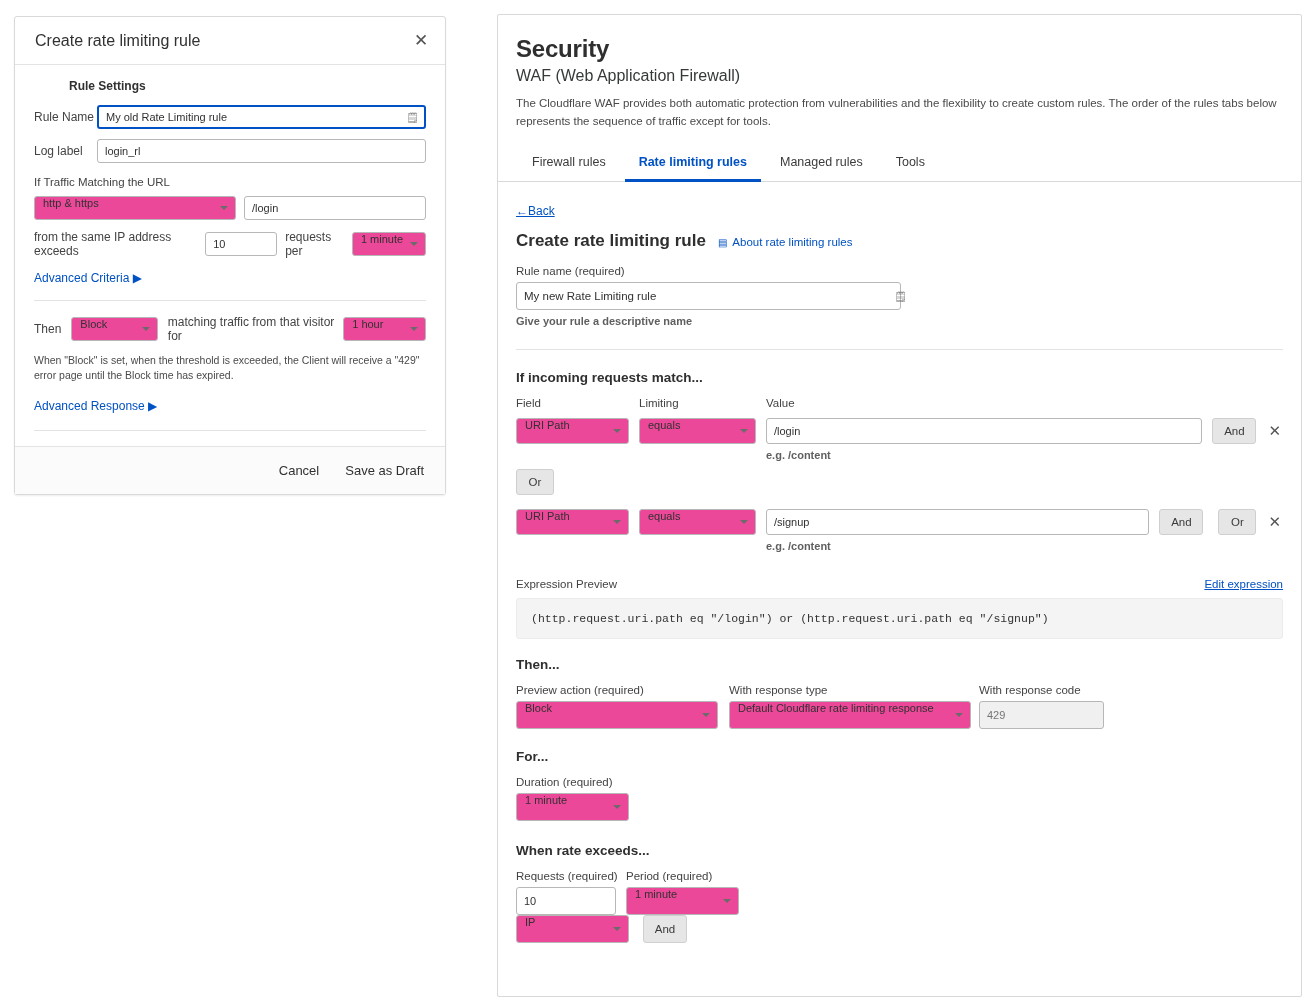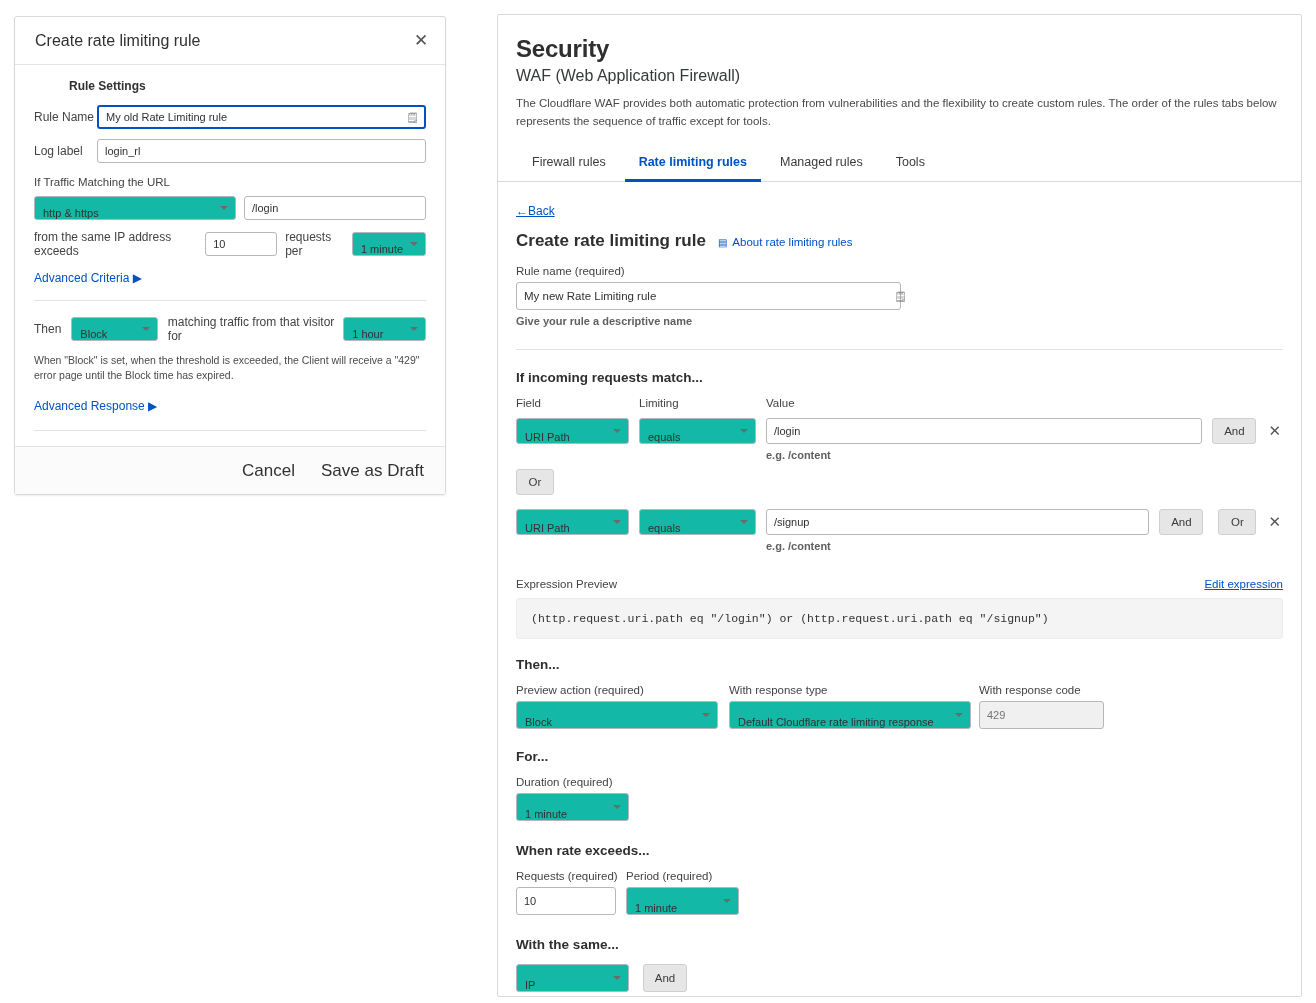--- a/index.html
+++ b/index.html
@@ -51,25 +51,25 @@
   .inp.focused { border: 2px solid #0051c3; }
   .inp-wrap { position: relative; display: inline-block; }
   .inp-icon {
     position: absolute; right: 7px; top: 50%; transform: translateY(-50%);
     font-size: 10px; color: #6b6b6b;
   }
   .sel {
     position: relative;
     border: 1px solid #b7b7b7;
     border-radius: 3px;
-    background: #14b8a6;
+    background: #ec4899;
     height: 24px;
     font-size: 11px;
     color: #313131;
-    display: flex; align-items: flex-end;
+    display: flex; align-items: flex-start;
     padding: 0 20px 0 8px;
     cursor: pointer;
   }
   .sel:after {
     content: "";
     position: absolute; right: 7px; top: 50%;
     margin-top: -2px;
     border-left: 4px solid transparent;
     border-right: 4px solid transparent;
     border-top: 4px solid #6b6b6b;
@@ -81,21 +81,21 @@
   .lp-footer {
     position: absolute; left: 0; right: 0; bottom: 0;
     height: 48px;
     border-top: 1px solid #e3e3e3;
     display: flex; align-items: center; justify-content: flex-end;
     padding-right: 19px;
     gap: 22px;
     background: #fbfbfb;
   }
   .lp-footer button {
-    background: none; border: none; font-size: 17px; color: #313131; cursor: pointer;
+    background: none; border: none; font-size: 13px; color: #313131; cursor: pointer;
     font-family: "Liberation Sans", sans-serif; padding: 4px 2px;
   }
 
   
   .right-panel {
     position: absolute;
     left: 497px; top: 14px;
     width: 805px; height: 983px;
     background: #fff;
     border: 1px solid #d9d9d9;
@@ -382,21 +382,20 @@
         <input class="inp" style="width: 100px; height: 28px;" value="10">
       </div>
       <div>
         <div class="fld-label">Period (required)</div>
         <div class="sel" style="width:113px;height:28px">
           <span>1 minute</span>
         </div>
       </div>
     </div>
 
-    <div class="sec-title" style="margin-top:22px">With the same...</div>
     <div class="row-3" style="align-items:center">
       <div class="sel" style="width:113px;height:28px">
         <span>IP</span>
       </div>
       <button class="btn-gray" style="width:44px;padding:0;height:28px;margin-left:14px">And</button>
     </div>
 
     <div style="height:22px"></div>
   </div>
 </div>

